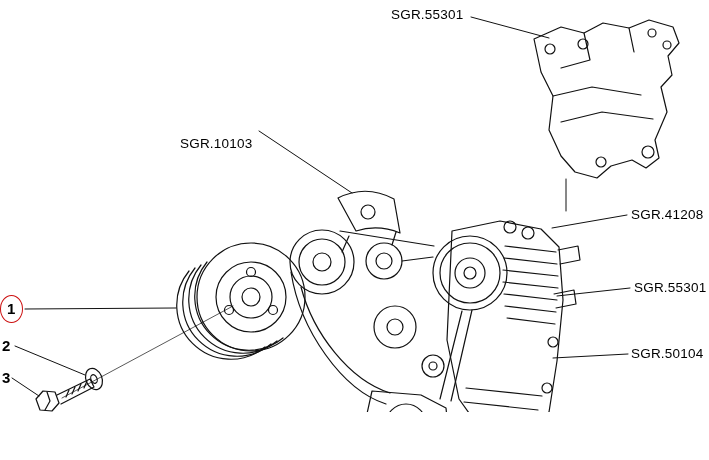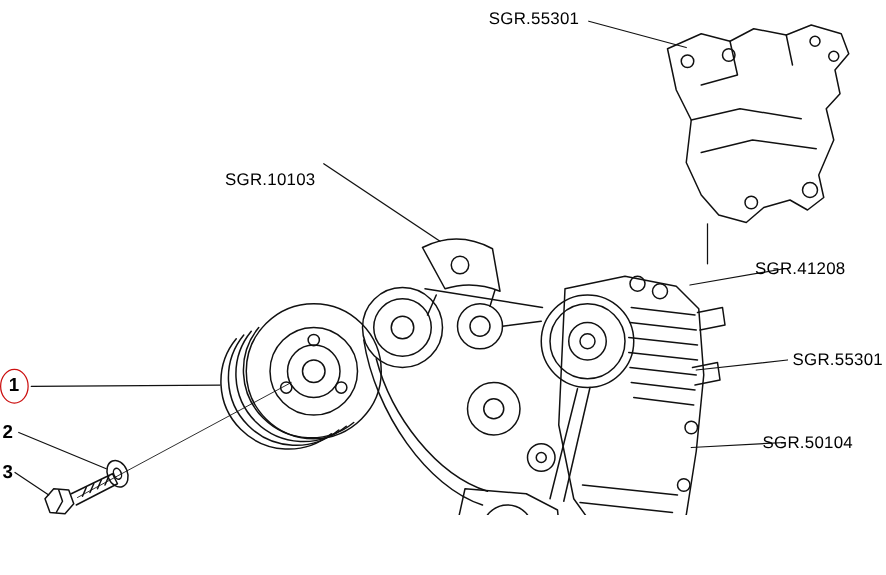--- a/index.html
+++ b/index.html
@@ -156,25 +156,25 @@
         <line x1="78" y1="391" x2="81" y2="384"></line>
         <line x1="84" y1="388" x2="87" y2="381"></line>
       </g>
     </g>
   </svg>
 
   <div class="label" style="left:391px; top:7px">SGR.55301</div>
 
   <div class="label" style="left:180px; top:136px">SGR.10103</div>
 
-  <div class="label" style="left:604px; top:207px">SGR.41208</div>
+  <div class="label" style="left:631px; top:207px">SGR.41208</div>
 
   <div class="label" style="left:634px; top:280px">SGR.55301</div>
 
-  <div class="label" style="left:610px; top:346px">SGR.50104</div>
+  <div class="label" style="left:631px; top:346px">SGR.50104</div>
 
   <div class="highlight-ellipse"></div>
 
   <div class="item-num" style="left:7px; top:300px">1</div>
 
   <div class="item-num" style="left:2px; top:337px">2</div>
 
   <div class="item-num" style="left:2px; top:369px">3</div>
 
 </div>

